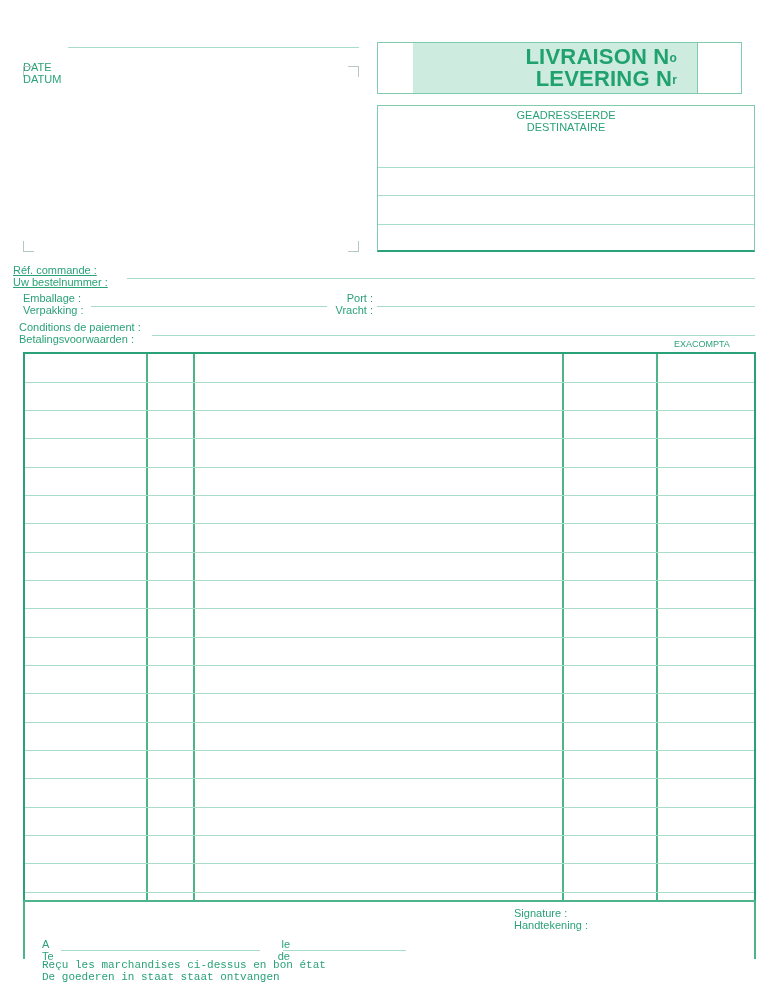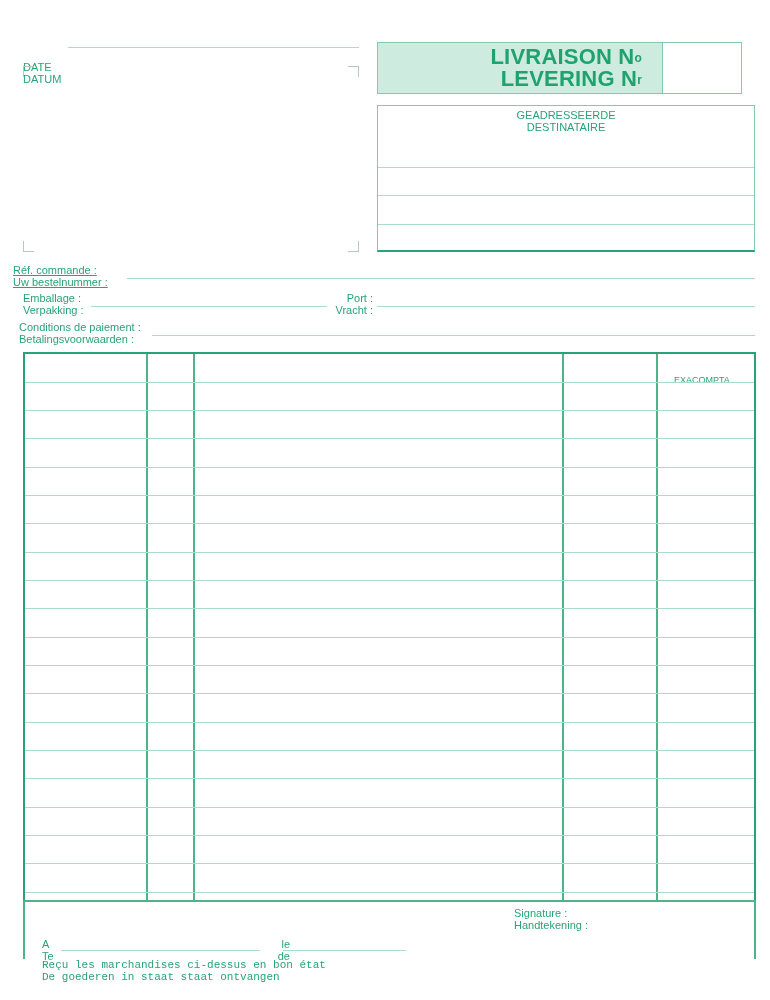--- a/index.html
+++ b/index.html
@@ -2,21 +2,21 @@
 <html><head>
 <meta charset="utf-8">
 <style>
   html, body { margin:0; padding:0; background:#ffffff; }
   body { width:770px; height:1000px; position:relative; overflow:hidden;
          font-family:"Liberation Sans", sans-serif; color:#2aa277; }
   .abs { position:absolute; }
   .lbl { font-size:11px; line-height:11.5px; color:#2aa277; white-space:nowrap; }
   .hline { position:absolute; height:0; border-top:1px solid #a8ddc8; }
   .corner { position:absolute; width:10px; height:10px; border-color:#b5c9c0; border-style:solid; border-width:0; }
-  .title-box { position:absolute; left:377px; top:42px; width:365px; height:52px; border:1.5px solid #7fcbac; box-sizing:border-box; display:flex; }
+  .title-box { position:absolute; left:377px; top:42px; width:365px; height:52px; border:1.5px solid #7fcbac; box-sizing:border-box; display:flex;padding-left:35px; }
   .title-fill { width:285px; background:#cdebdf; border-right:1.5px solid #7fcbac; display:flex; flex-direction:column; align-items:flex-end; justify-content:center; padding-right:20px; box-sizing:border-box; }
   .title-line { font-weight:bold; font-size:22px; line-height:22px; color:#20a26f; letter-spacing:0.2px; }
   .title-line sup { font-size:12px; vertical-align:top; position:relative; top:1px; }
   .number-field { flex:1; }
   .dest-box { position:absolute; left:377px; top:105px; width:378px; height:147px; border:1.5px solid #7fcbac; border-bottom:2.5px solid #2aa277; box-sizing:border-box; }
   .dest-title { text-align:center; font-size:11px; line-height:12px; margin-top:3px; color:#2aa277; }
   .dest-line { position:absolute; left:0; right:0; border-top:1px solid #a8ddc8; }
   .table { position:absolute; left:23px; top:352px; width:733px; height:549px; border:2.5px solid #2aa277; border-bottom:none; box-sizing:border-box; }
   .col { position:absolute; top:0; bottom:0; border-left:2px solid #4db38a; }
   .row-line { position:absolute; left:0; right:0; border-top:1px solid #a8ddc8; }
@@ -74,21 +74,21 @@
   <div>Vracht :</div>
 </div>
 <div class="hline" style="left:377px; top:306px; width:378px;"></div>
 
 <div class="abs lbl" style="left:19px; top:322px;">
   <div>Conditions de paiement :</div>
   <div>Betalingsvoorwaarden :</div>
 </div>
 <div class="hline" style="left:152px; top:335px; width:603px;"></div>
 
-<div class="abs" style="left:674px; top:339px; font-size:9px; line-height:10px; color:#2aa277;margin-top:36px;">EXACOMPTA</div>
+<div class="abs" style="left:674px; top:339px; font-size:9px; line-height:10px; color:#2aa277;">EXACOMPTA</div>
 
 <div class="table">
   <div class="col" style="left:121px;"></div>
   <div class="col" style="left:168px;"></div>
   <div class="col" style="left:537px;"></div>
   <div class="col" style="left:631px;"></div>
 
   <div class="row-line" style="top:28px;"></div>
   <div class="row-line" style="top:56px;"></div>
   <div class="row-line" style="top:84px;"></div>

